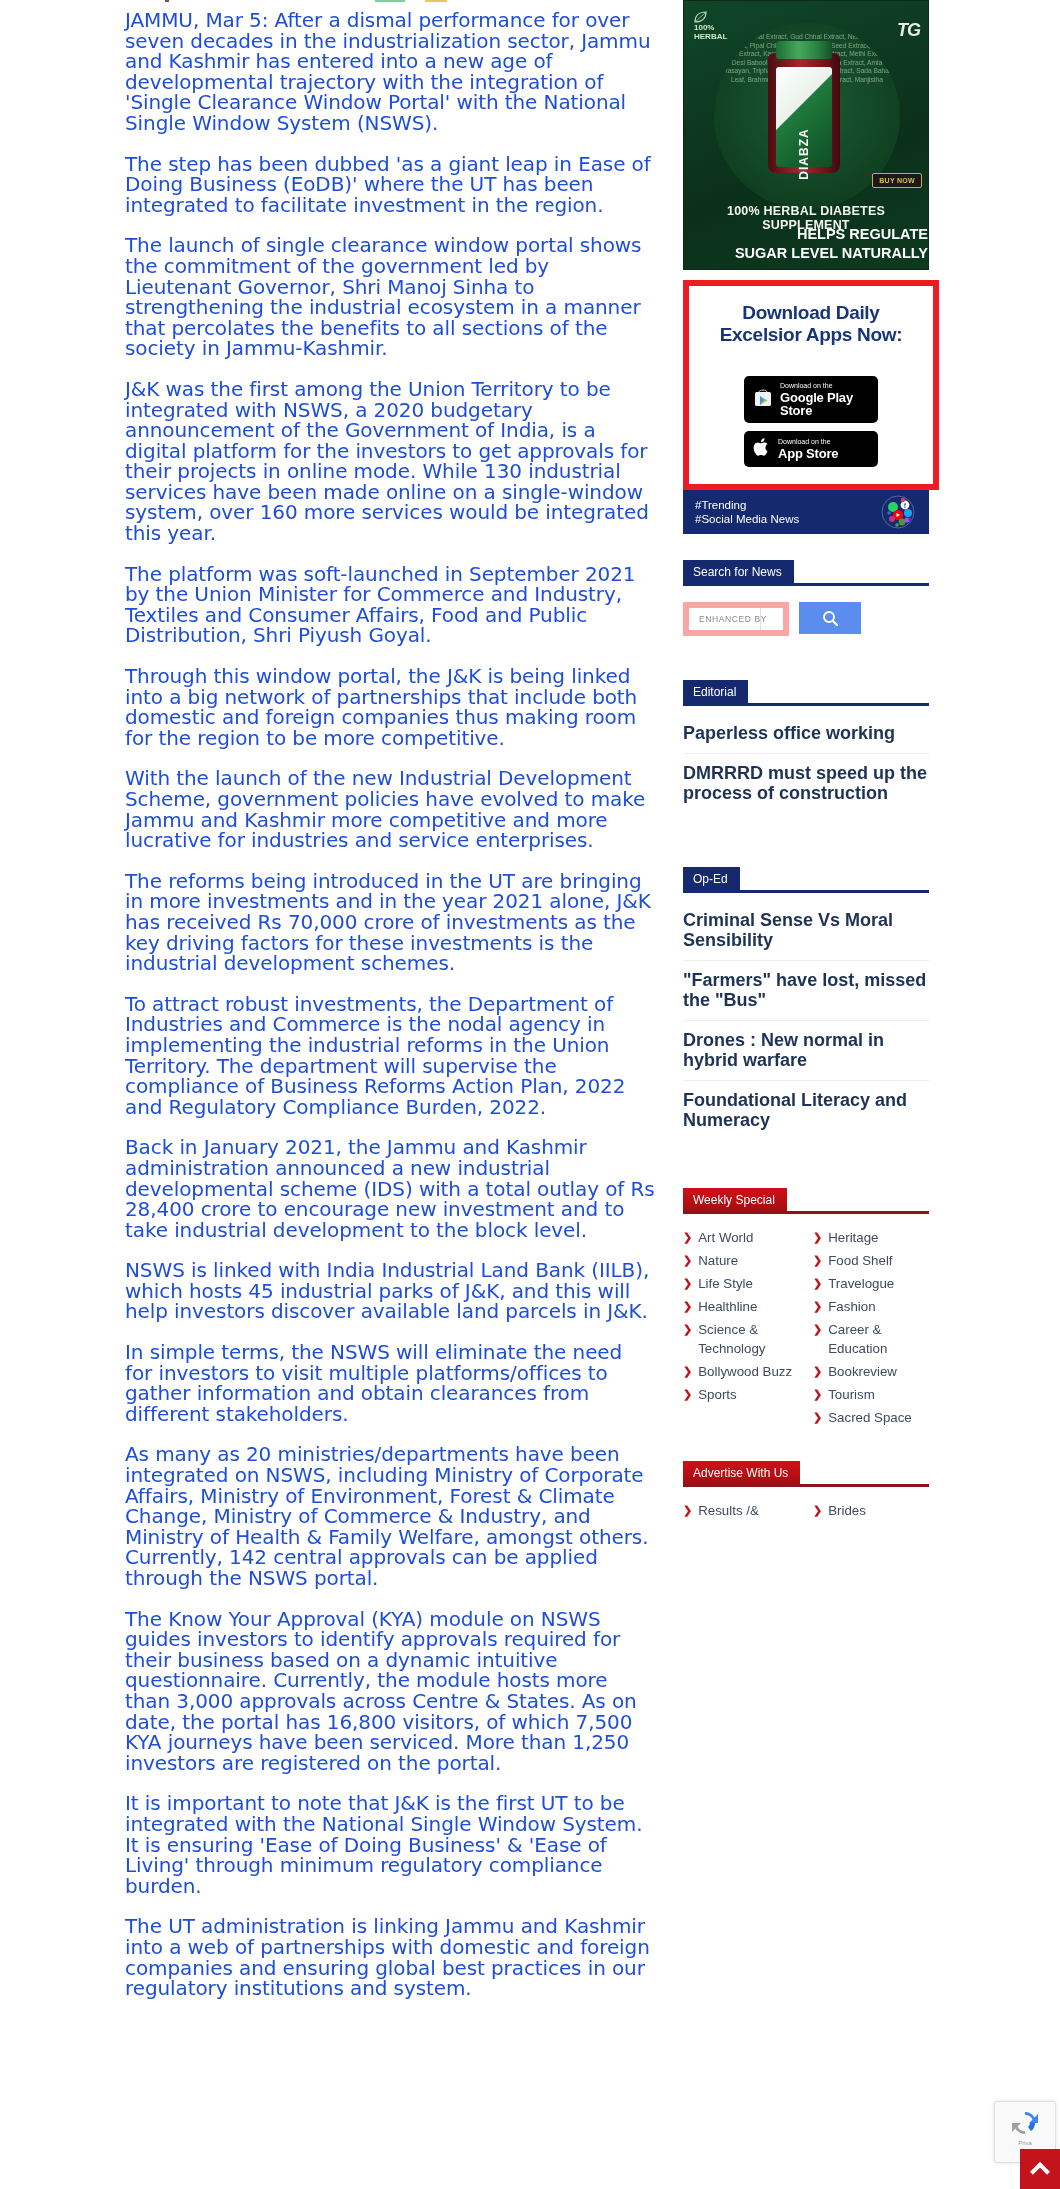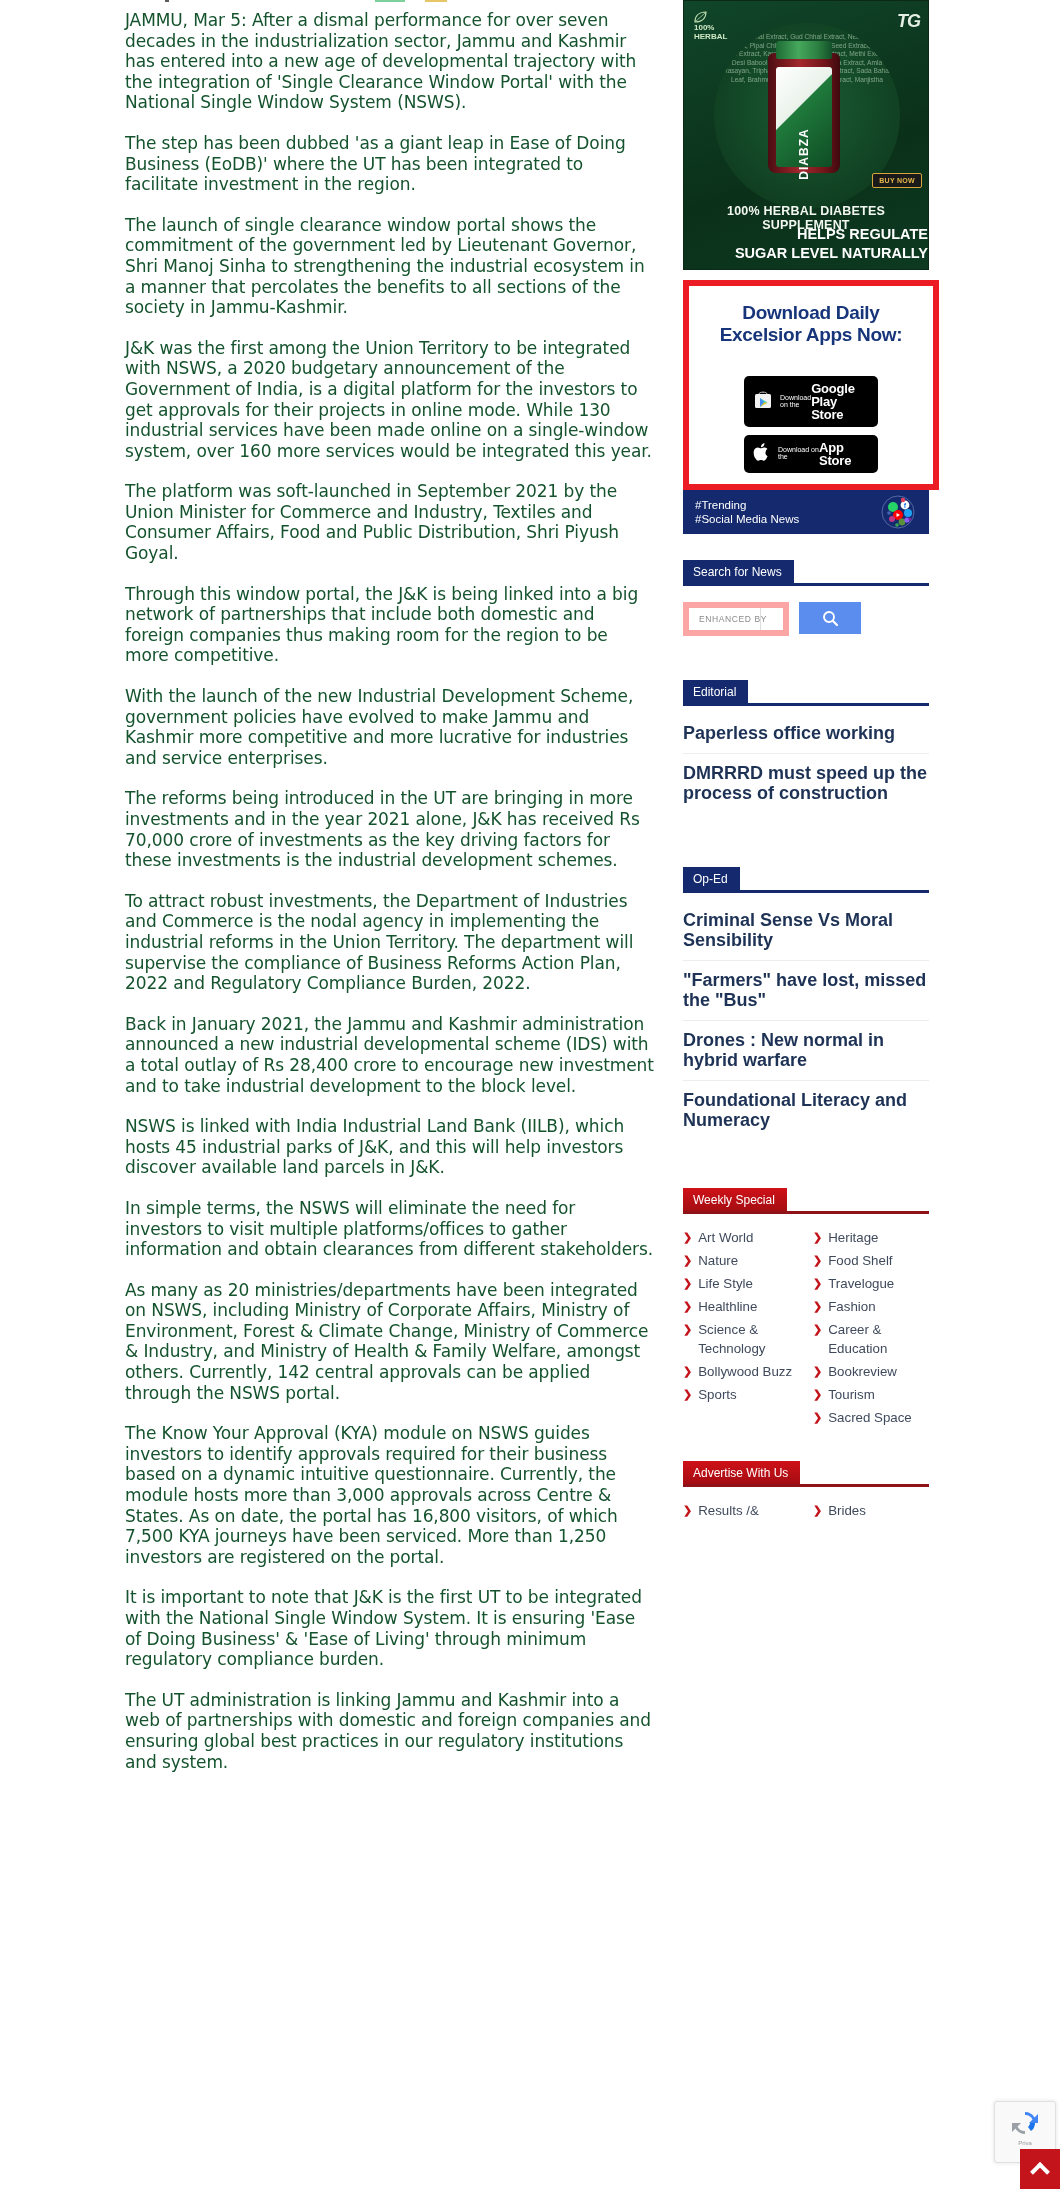--- a/index.html
+++ b/index.html
@@ -35,23 +35,23 @@
     position: absolute;
     top: -4px;
     height: 6px;
   }
   .article .clipped-head .bar-a { left: 40px; width: 4px; background: #5c5c5c; }
   .article .clipped-head .bar-b { left: 250px; width: 30px; background: #7dcf9b; }
   .article .clipped-head .bar-c { left: 300px; width: 22px; background: #e8c566; }
 
   .article p {
     font-family: "DejaVu Sans", sans-serif;
-    font-size: 17px;
+    font-size: 20px;
     line-height: 20.6px;
-    color: #14532d;
+    color: #1d4ed8;
     margin: 0 0 20px 0;
     text-align: left;
     letter-spacing: -0.1px;
   }
 
   
   .sidebar {
     position: absolute;
     left: 683px;
     top: 0;
@@ -70,21 +70,21 @@
   }
   .ad-diabza .herbal-badge {
     position: absolute; left: 10px; top: 10px;
     color: #cfe8c5; font-size: 8px; font-weight: bold; line-height: 9px;
     text-align: left;
   }
   .ad-diabza .leaf {
     width: 14px; height: 12px; display:block;
   }
   .ad-diabza .tg-logo {
-    position: absolute; right: 8px; top: 10px;
+    position: absolute; right: 8px; top: 19px;
     color: #e6efe3; font-size: 18px; font-weight: bold; font-style: italic;
     letter-spacing: -1px;
   }
   .ad-diabza .circle {
     position: absolute;
     left: 30px; top: 22px;
     width: 186px; height: 186px;
     border-radius: 50%;
     background: radial-gradient(circle at 50% 45%, #17built 0%, #12built 100%);
     background: radial-gradient(circle at 50% 45%, #1a5c34 0%, #0c3419 100%);
@@ -161,21 +161,21 @@
     display: flex; flex-direction: column; align-items: center; gap: 8px;
   }
   .store-btn {
     background: #000;
     border-radius: 5px;
     display: flex; align-items: center; gap: 7px;
     padding: 6px 12px 6px 9px;
     width: 134px;
   }
   .store-btn .glyph { flex: 0 0 auto; }
-  .store-btn .txt { display: flex; line-height: 1; align-items: center; }
+  .store-btn .txt { display: flex; flex-direction: column; line-height: 1; }
   .store-btn .txt .small { color: #fff; font-size: 7px; margin-bottom: 2px; }
   .store-btn .txt .big { color: #fff; font-size: 13px; font-weight: bold; letter-spacing: -0.2px; }
 
   
   .trending {
     width: 246px; height: 44px;
     background: #152a6e;
     display: flex; align-items: center; justify-content: space-between;
     padding: 0 10px 0 12px;
   }

